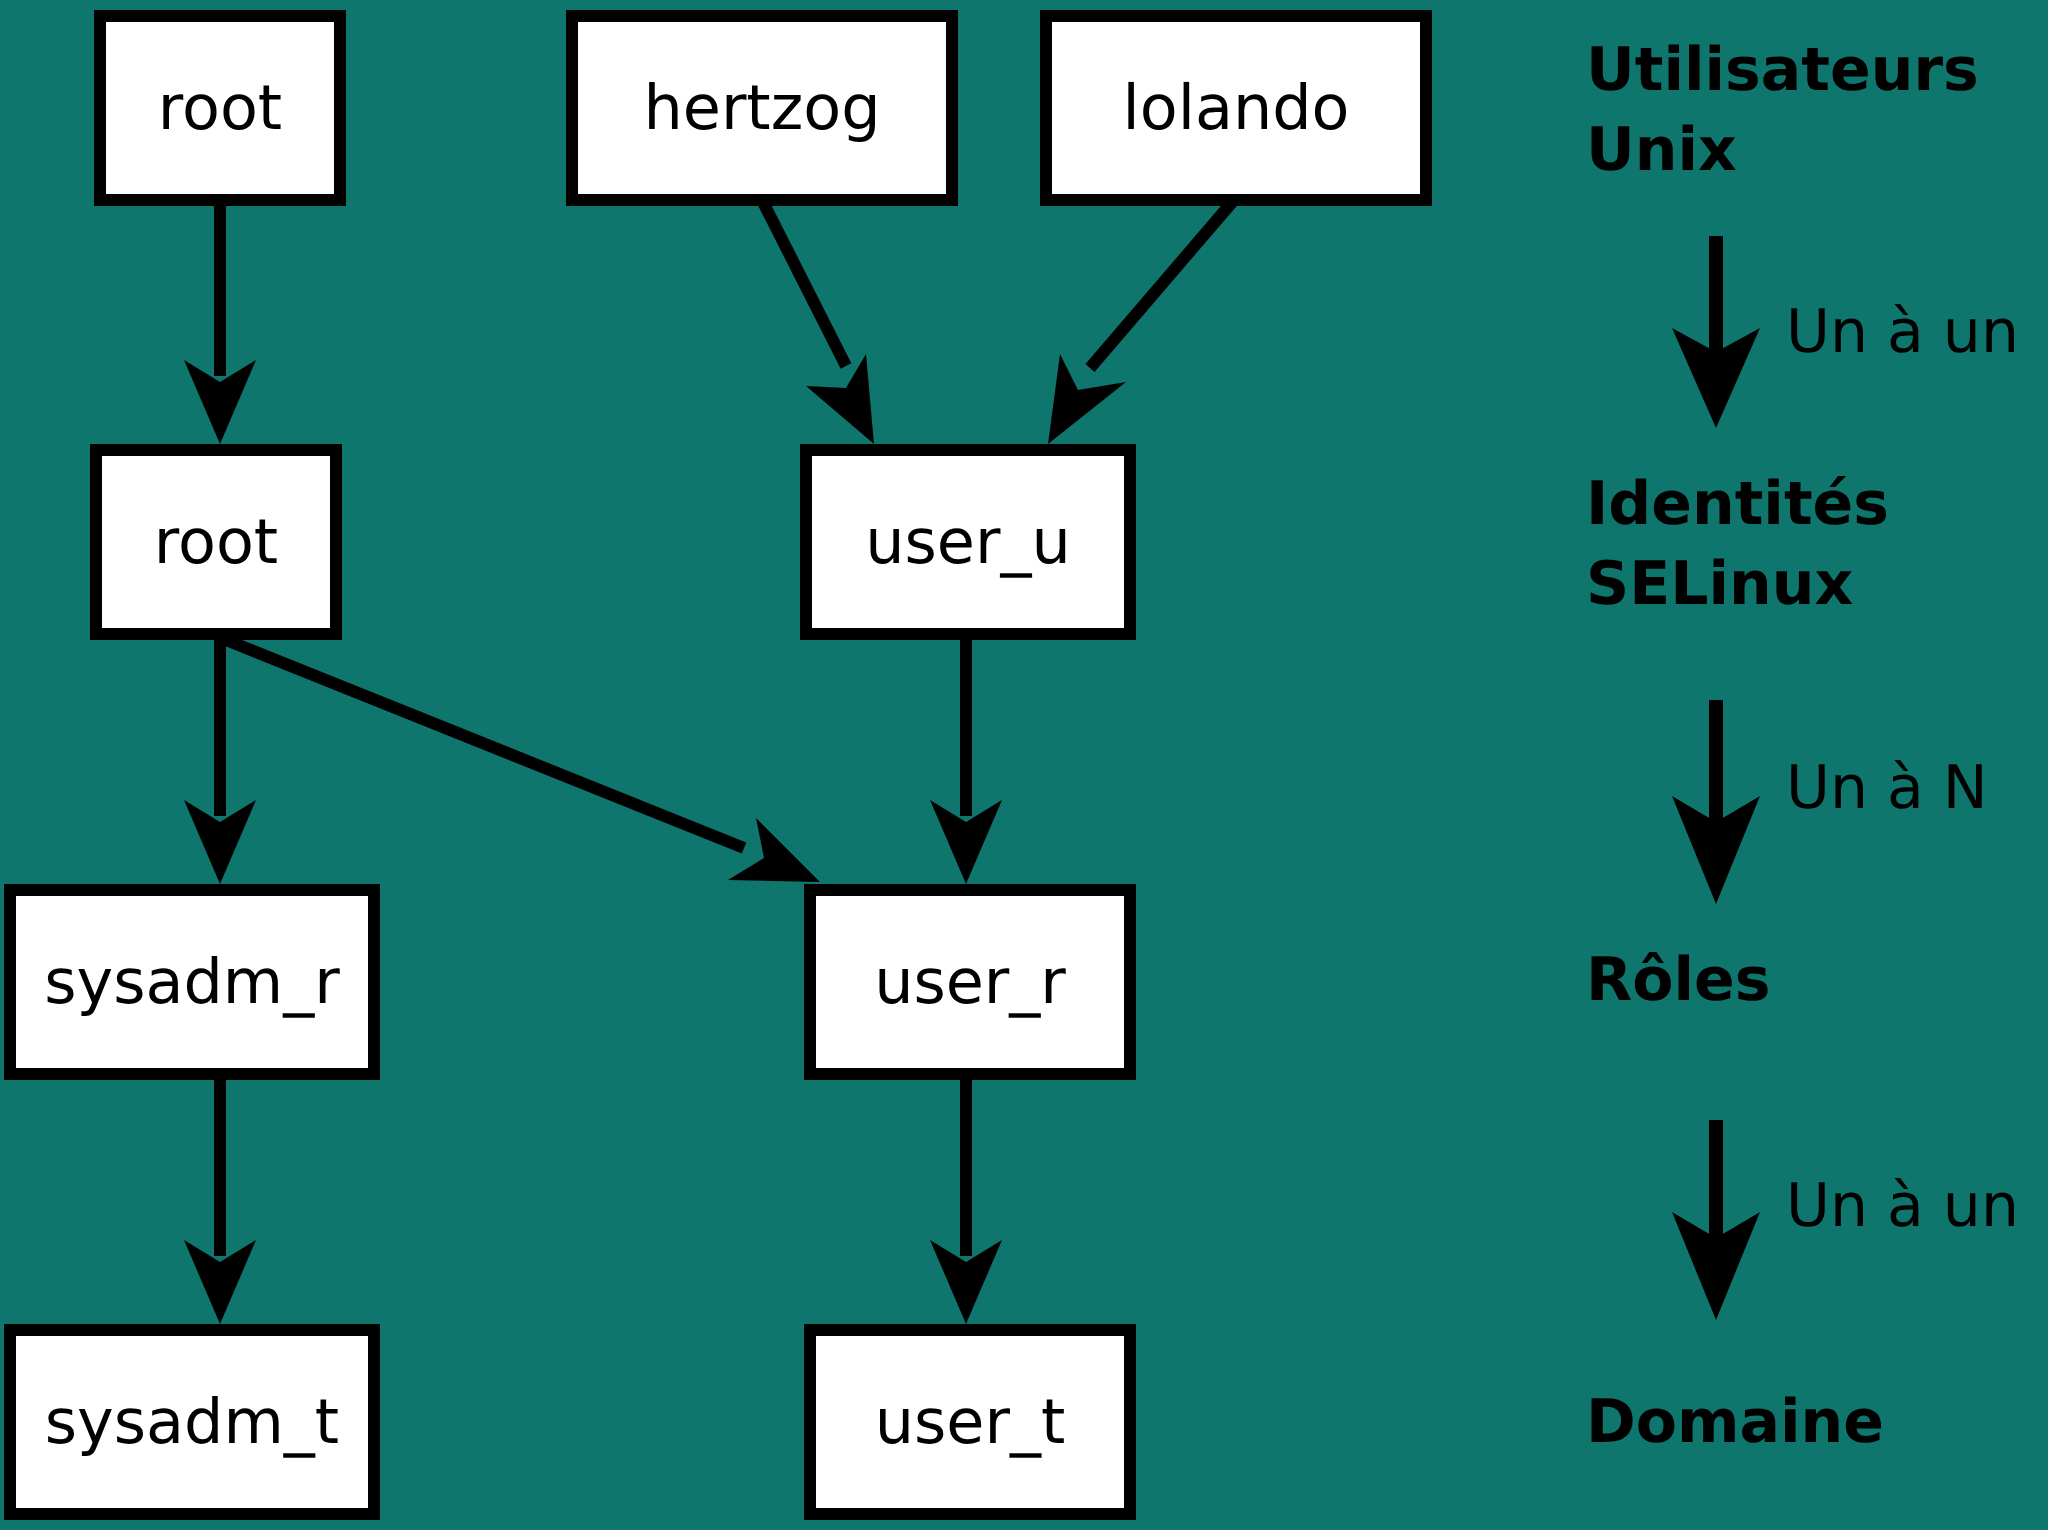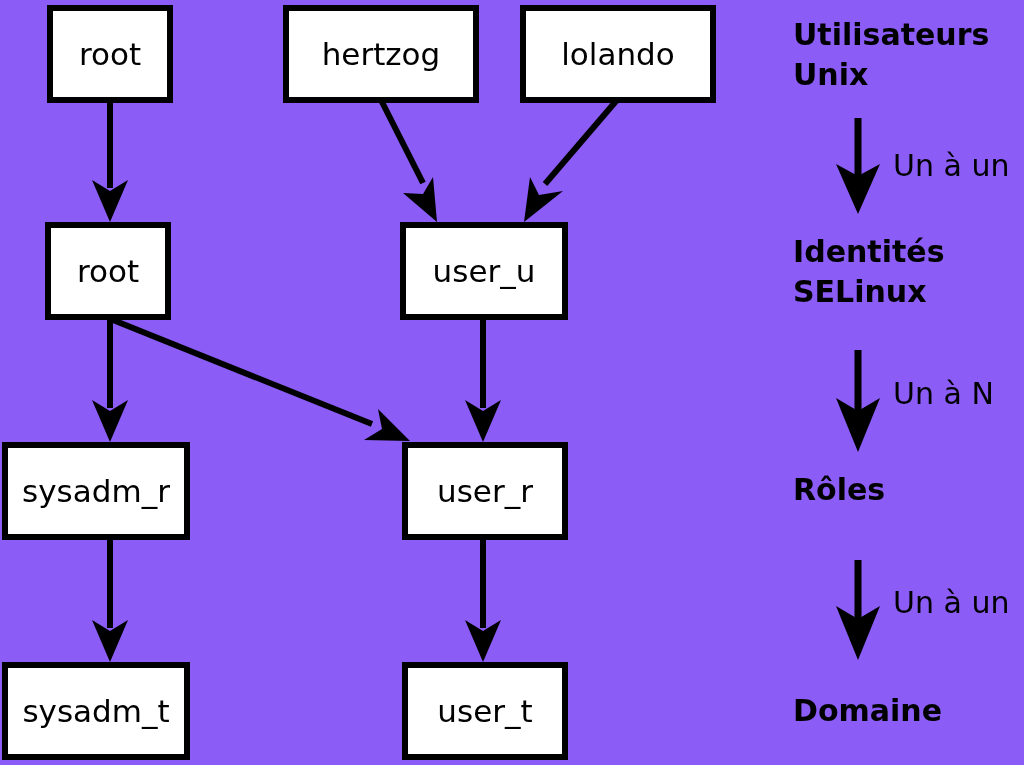--- a/index.html
+++ b/index.html
@@ -10,21 +10,21 @@
   body {
     width: 1024px;
     height: 765px;
     overflow: hidden;
     font-family: "DejaVu Sans", sans-serif;
   }
   #stage {
     position: relative;
     width: 1024px;
     height: 765px;
-    background: #8b5cf6;
+    background: #0f766e;
   }
   svg#diagram {
     position: absolute;
     left: 0;
     top: 0;
     width: 1024px;
     height: 765px;
     display: block;
   }
   .node-box {

